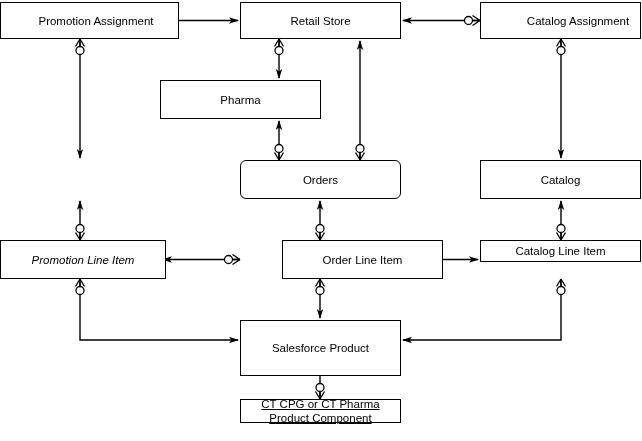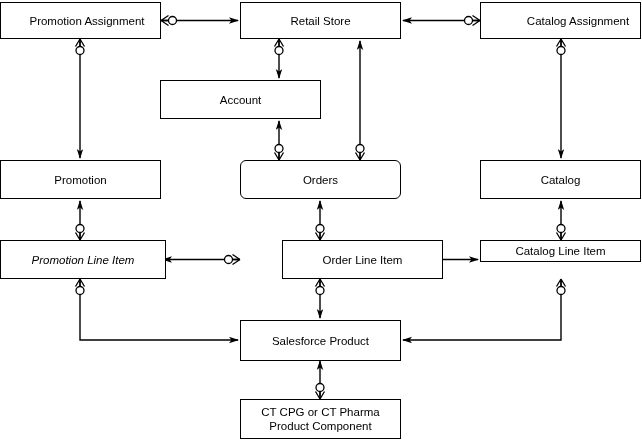--- a/index.html
+++ b/index.html
@@ -151,39 +151,36 @@
 
       <g>
         <line x1="320" y1="399" x2="320" y2="361" marker-end="url(#arrowhead)"></line>
         <path d="M320,399 L315.5,391.5 M320,399 L324.5,391.5 M320,399 L320,391.5" stroke-width="1.3"></path>
         <circle cx="320" cy="387.5" r="4" fill="#ffffff" stroke="#000000" stroke-width="1.3"></circle>
       </g>
 
     </g>
   </svg>
 
-  <div class="entity-box" style="left:0px; top:2px; width:161px; height:37px;padding-left:13px;">
+  <div class="entity-box" style="left:0px; top:2px; width:179px; height:37px;padding-left:13px;">
     <span class="entity-label">Promotion Assignment</span>
   </div>
 
   <div class="entity-box" style="left:240px; top:2px; width:161px; height:37px;align-items:center;">
     <span class="entity-label">Retail Store</span>
   </div>
 
   <div class="entity-box" style="left:480px; top:2px; width:161px; height:37px;padding-left:35px;">
     <span class="entity-label">Catalog Assignment</span>
   </div>
 
   <div class="entity-box" style="left:160px; top:80px; width:161px; height:39px;">
-    <span class="entity-label">Account</span>
-  </div>
-
-  <div class="entity-box" style="left:0px; top:160px; width:161px; height:39px;">
-    <span class="entity-label">Promotion</span>
-  </div>
+    <span class="entity-label">Pharma</span>
+  </div>
+
 
   <div class="entity-box" style="left:240px; top:160px; width:161px; height:39px;border-radius:6px;">
     <span class="entity-label">Orders</span>
   </div>
 
   <div class="entity-box" style="left:480px; top:160px; width:161px; height:39px;">
     <span class="entity-label">Catalog</span>
   </div>
 
   <div class="entity-box" style="left:0px; top:240px; width:166px; height:39px;font-style:italic;">
@@ -191,22 +188,22 @@
   </div>
 
   <div class="entity-box" style="left:240px; top:240px; width:161px; height:39px;margin-left:42px;">
     <span class="entity-label">Order Line Item</span>
   </div>
 
   <div class="entity-box" style="left:480px; top:240px; width:161px; height:22px;">
     <span class="entity-label">Catalog Line Item</span>
   </div>
 
-  <div class="entity-box" style="left:240px; top:320px; width:161px; height:41px;">
+  <div class="entity-box" style="left:240px; top:320px; width:161px; height:56px;">
     <span class="entity-label">Salesforce Product</span>
   </div>
 
-  <div class="entity-box" style="left:240px; top:399px; width:161px; height:40px;">
+  <div class="entity-box" style="left:240px; top:399px; width:161px; height:24px;text-decoration:underline;">
     <span class="entity-label">CT CPG or CT Pharma
 Product Component</span>
   </div>
 
 </div>
 
 </body></html>

